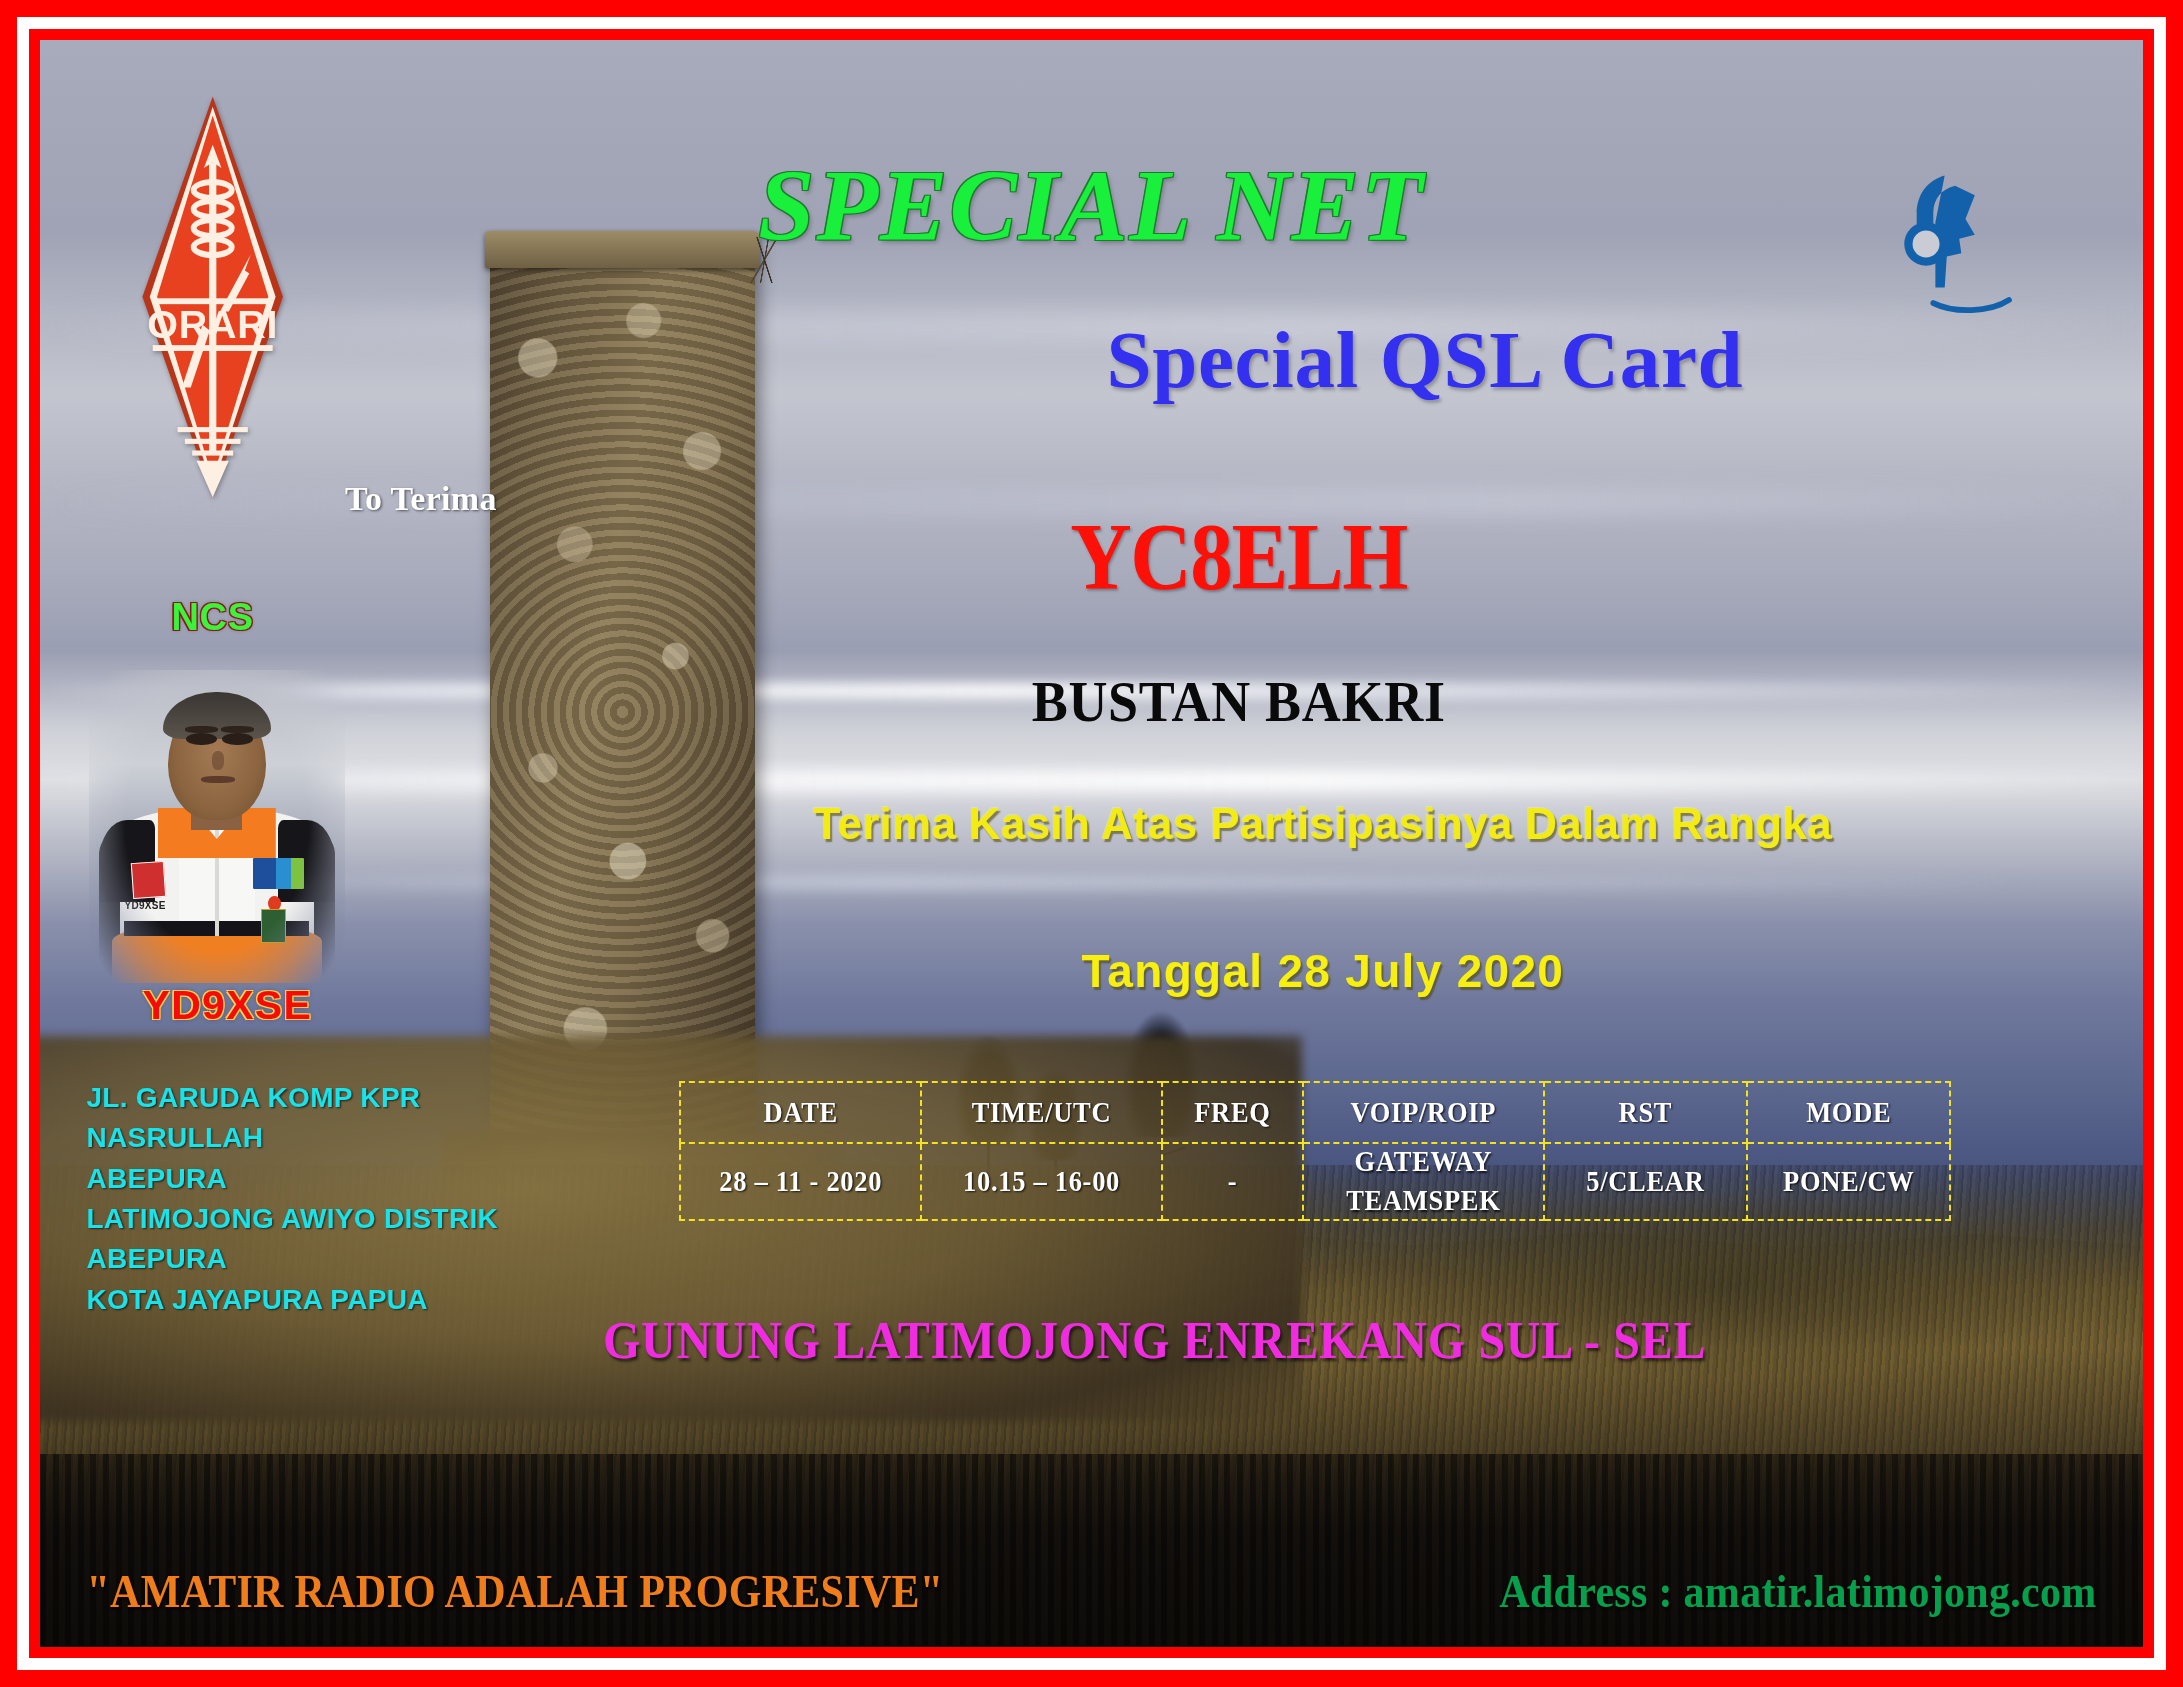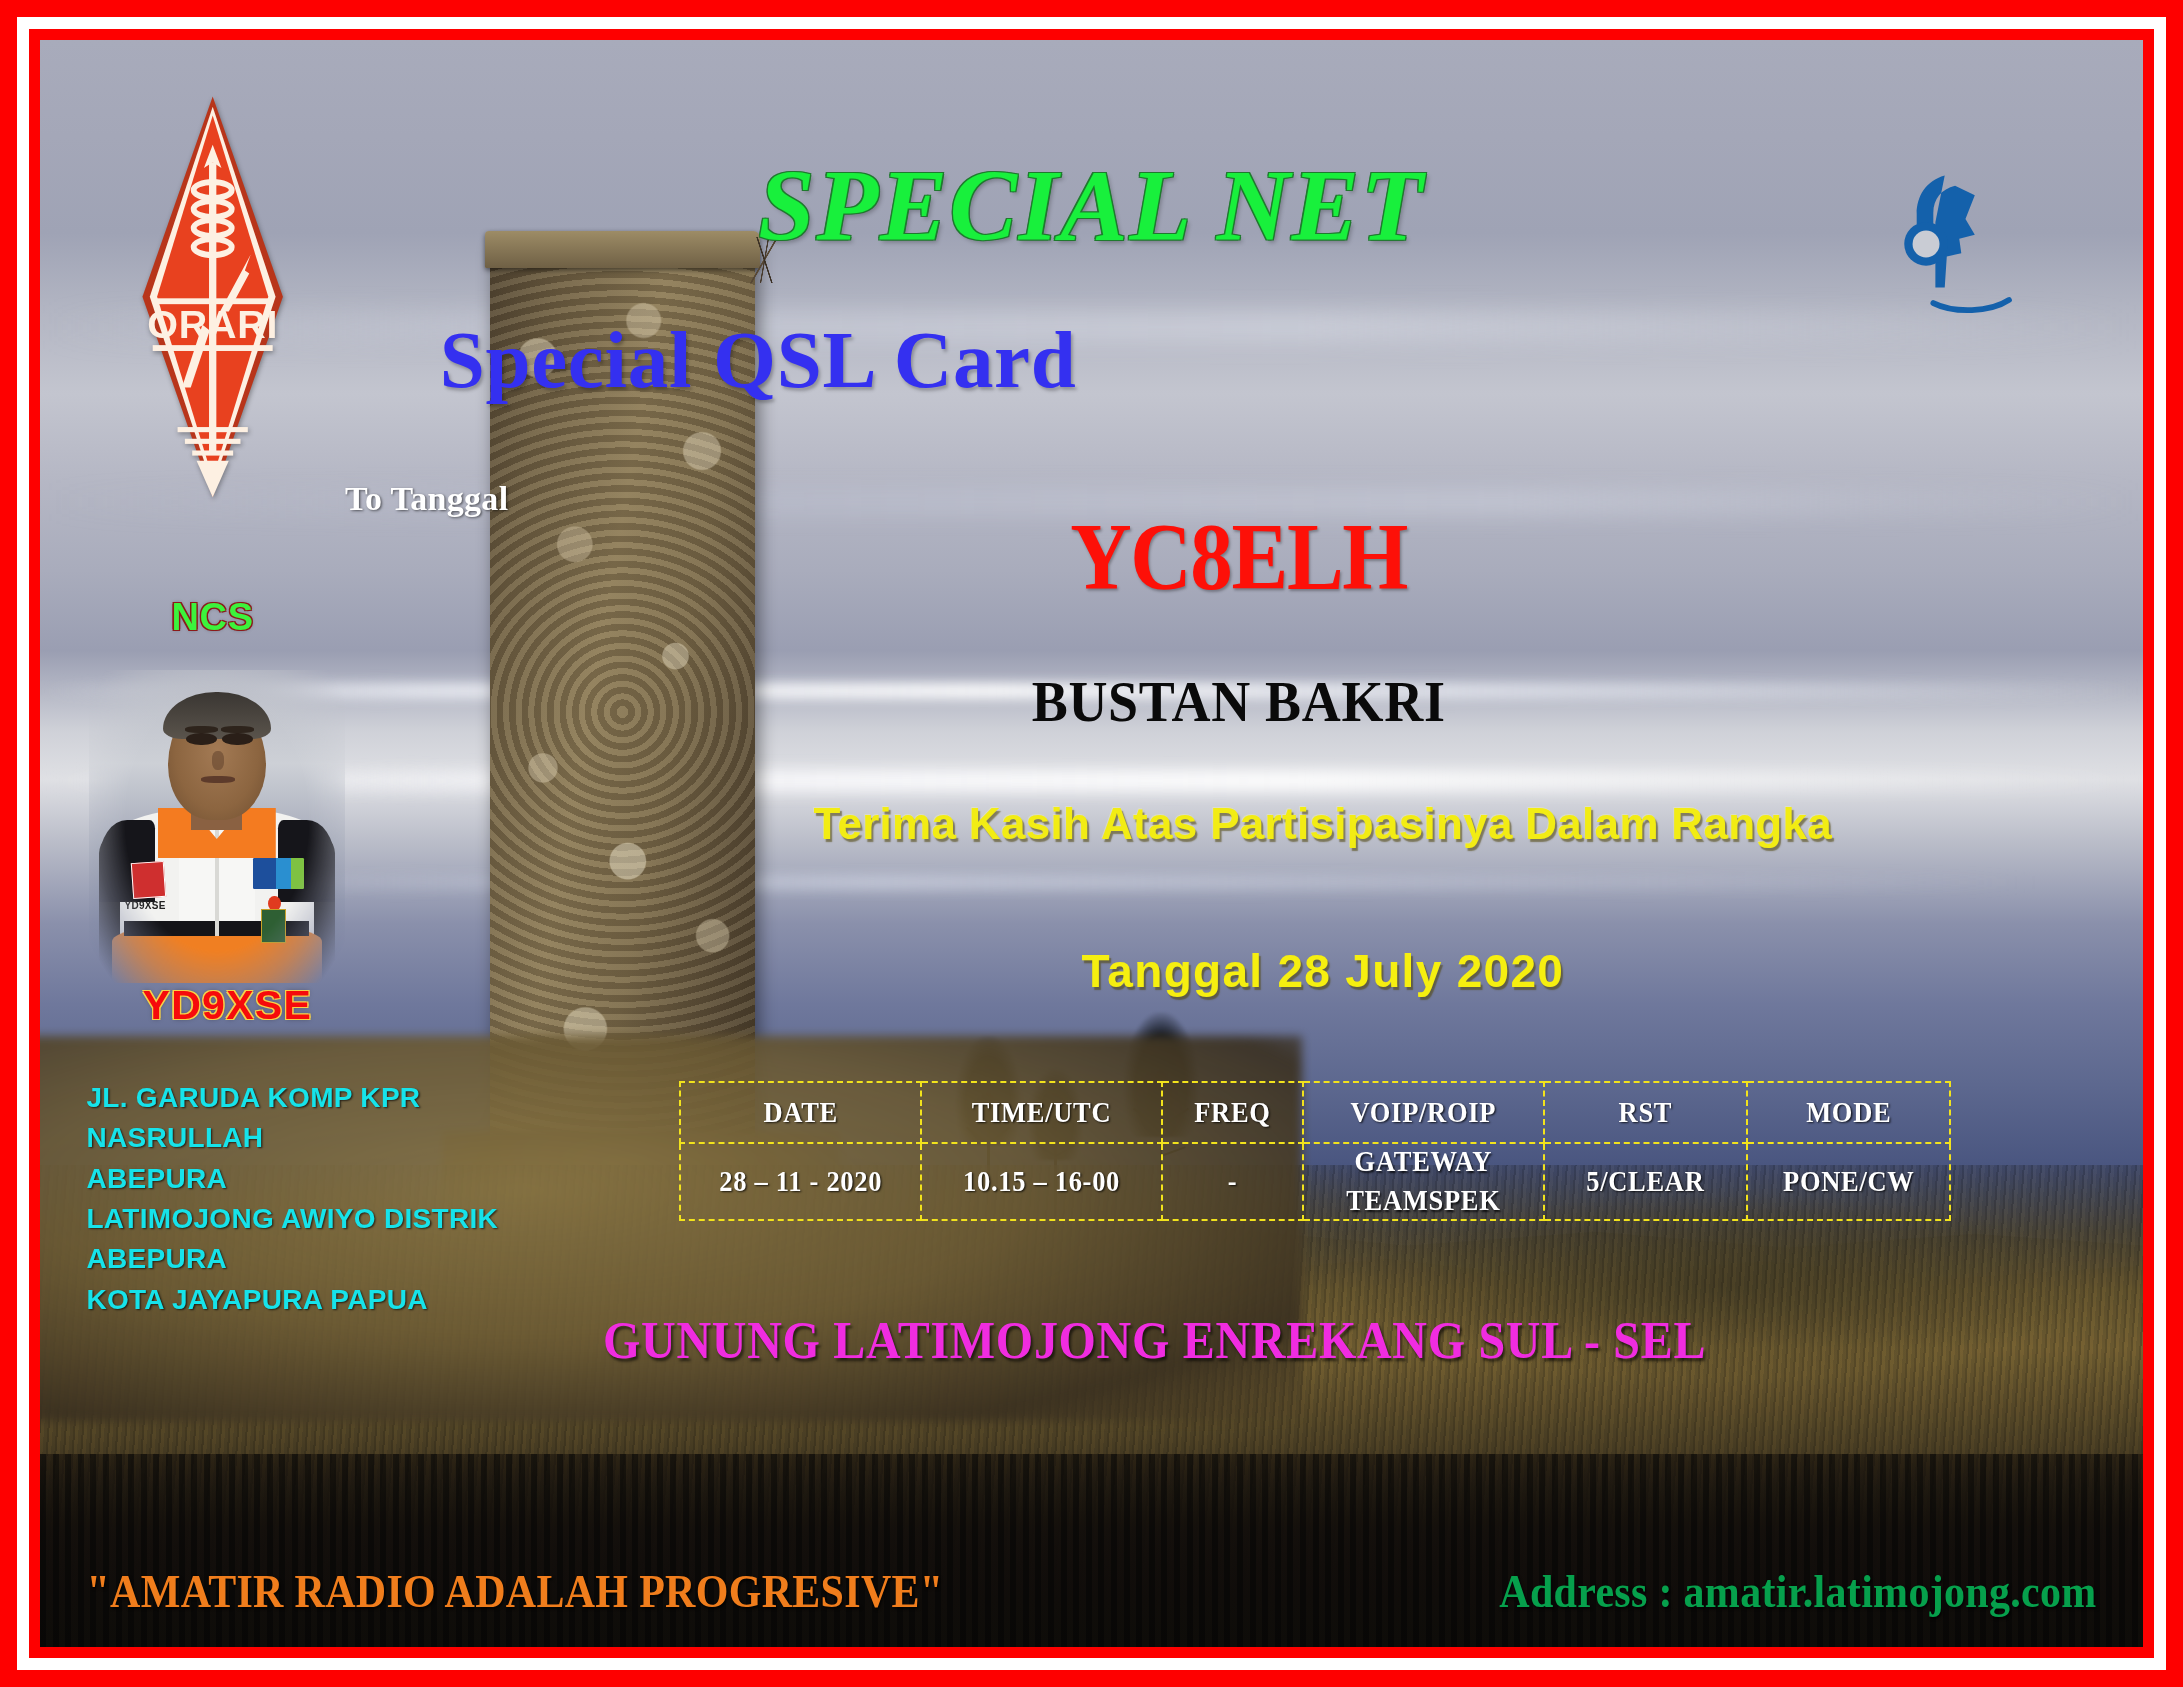--- a/index.html
+++ b/index.html
@@ -205,21 +205,21 @@
   }
 
   
   .special-net{
     position:absolute;left:19%;top:7.2%;width:62%;text-align:center;
     font-family:"Liberation Serif",serif;font-weight:bold;font-style:italic;
     font-size:101px;line-height:1;color:#18f03c;letter-spacing:2px;
     text-shadow:-1.3px -1.3px 0 #1f7a2e, 1.3px -1.3px 0 #1f7a2e, -1.3px 1.3px 0 #1f7a2e, 1.3px 1.3px 0 #1f7a2e, 2.6px 3.3px 4px rgba(0,0,0,.25);
   }
   .qsl-card{
-    position:absolute;left:19%;top:17.4%;width:62%;text-align:left;
+    position:absolute;left:19%;top:17.4%;width:62%;text-align:right;
     font-family:"Liberation Serif",serif;font-weight:bold;
     font-size:81px;line-height:1;color:#3430f0;letter-spacing:0.7px;
     text-shadow:2px 2.6px 3.3px rgba(0,0,0,.25);
   }
   .to-station{
     position:absolute;left:14.5%;top:27.4%;
     font-family:"Liberation Serif",serif;font-weight:bold;font-size:34px;
     color:#ffffff;letter-spacing:0.3px;text-shadow:1.3px 1.3px 2.6px rgba(0,0,0,.55);
   }
 
@@ -403,21 +403,21 @@
 
          <circle cx="56" cy="168" r="42" fill="#1461ab"></circle>
          <circle cx="56" cy="168" r="26" fill="#c9ccd4"></circle>
 
          <path d="M70 282 C110 302 180 300 216 276" fill="none" stroke="#1461ab" stroke-width="11" stroke-linecap="round"></path>
        </svg>
      </div>
 
      <div class="special-net">SPECIAL NET</div>
      <div class="qsl-card">Special QSL Card</div>
-     <div class="to-station">To Tanggal</div>
+     <div class="to-station">To Terima</div>
 
      <div class="ncs-label">NCS</div>
      <div class="portrait">
        <div class="p-bg"></div>
        <div class="p-torso"></div>
        <div class="p-shoulder-l"></div>
        <div class="p-shoulder-r"></div>
        <div class="p-sash"></div>
        <div class="p-belt"></div>
        <div class="p-zip"></div>

